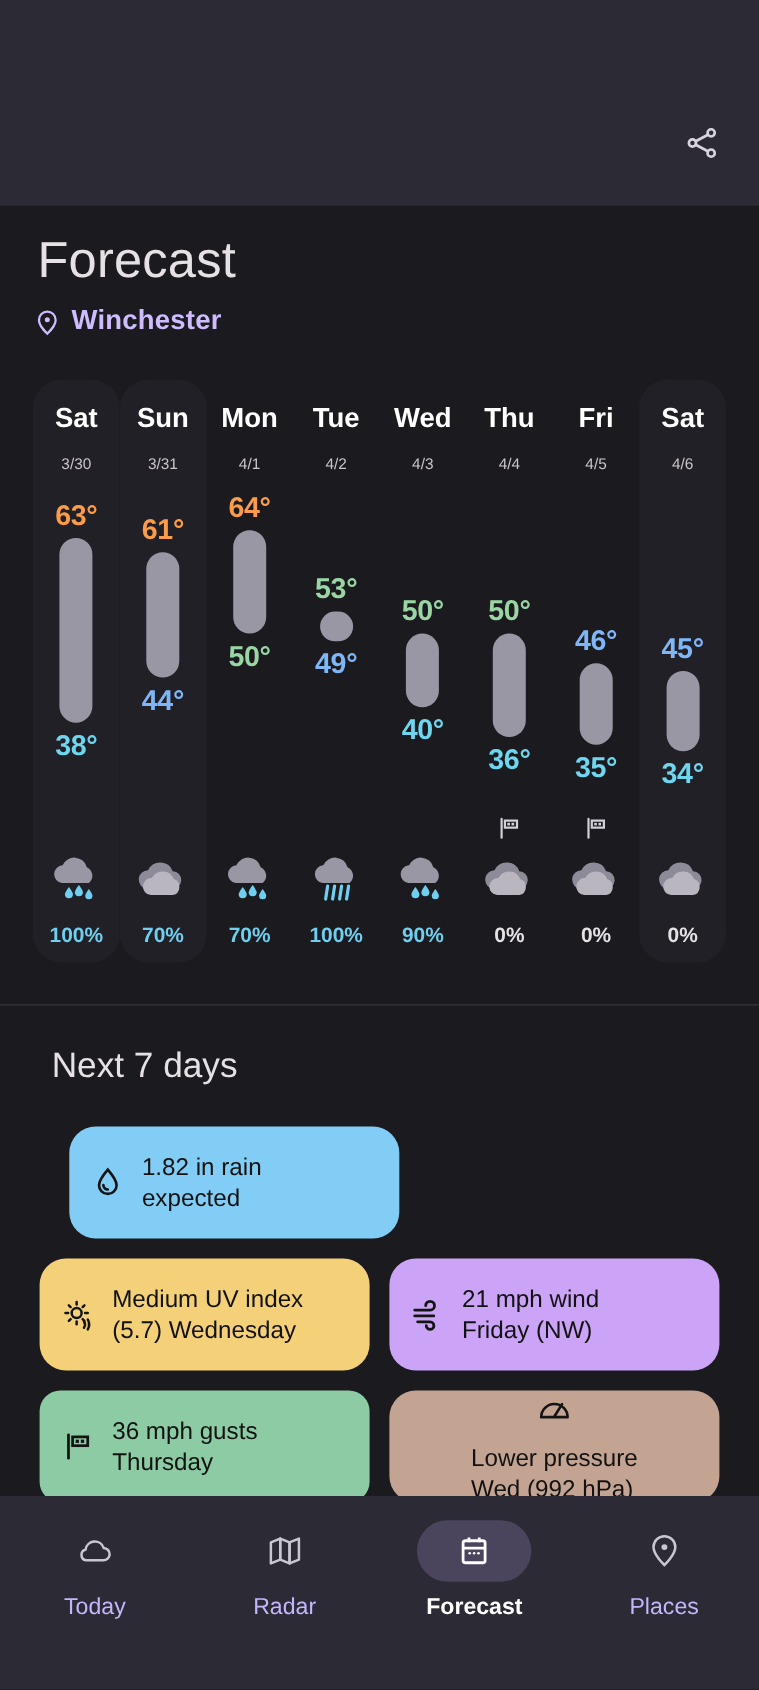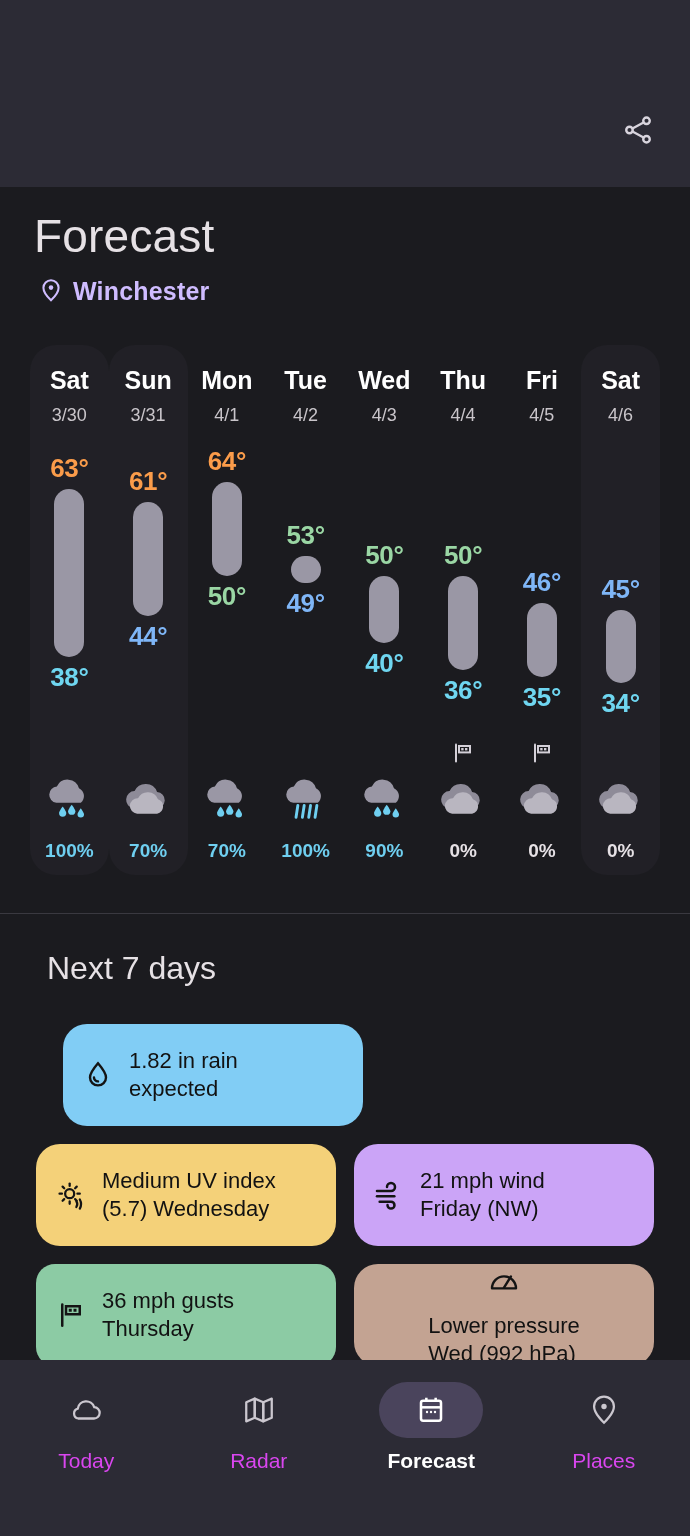--- a/index.html
+++ b/index.html
@@ -22,22 +22,22 @@
     display: flex; align-items: center; justify-content: center;
   }
 
   
   .header { position: absolute; left: 0; top: 187px; width: 690px; }
   .page-title {
     font-size: 46px; font-weight: 400; color: #e6e1e5;
     padding: 22px 0 0 34px; letter-spacing: .2px;
   }
   .loc-row {
-    display: flex; align-items: flex-start; gap: 9px;
-    padding: 14px 0 0 38px;
+    display: flex; align-items: flex-end; gap: 9px;
+    padding: 14px 0 0 30px;
   }
   .loc-name { font-size: 25px; font-weight: 700; color: #cfbcff; letter-spacing: .2px; }
 
   
   .strip {
     position: absolute; left: 30px; top: 345px;
     width: 630px; height: 530px;
     display: flex;
   }
   .daycol {
@@ -45,22 +45,22 @@
     width: 78.75px; height: 530px;
     border-radius: 26px;
   }
   .daycol.weekend { background: #212026; }
 
   .dow {
     position: absolute; top: 21px; left: 0; width: 100%;
     text-align: center; font-size: 25px; font-weight: 700; color: #ffffff;
   }
   .date {
-    position: absolute; top: 60px; left: 0; width: 100%;
-    text-align: center; font-size: 18px; color: #c9c5ca;
+    position: absolute; top: 68px; left: 0; width: 100%;
+    text-align: center; font-size: 14px; color: #c9c5ca;
   }
 
   
   .tbar-wrap { position: absolute; left: 0; width: 100%; }
   .thigh, .tlow {
     position: absolute; left: 0; width: 100%; text-align: center;
     font-size: 26px; font-weight: 700; letter-spacing: -.3px;
   }
   .thigh { bottom: 100%; padding-bottom: 5px; }
   .tlow  { top: 100%; padding-top: 5px; }
@@ -121,21 +121,21 @@
   }
   .navitem {
     flex: 1; display: flex; flex-direction: column;
     align-items: center; gap: 11px;
   }
   .navpill {
     width: 104px; height: 56px; border-radius: 28px;
     display: flex; align-items: center; justify-content: center;
   }
   .navitem.active .navpill { background: #4a445c; }
-  .navlabel { font-size: 21px; color: #d946ef; }
+  .navlabel { font-size: 21px; color: #c4b5fd; }
   .navitem.active .navlabel { color: #ffffff; font-weight: 700; }
 </style>
 </head>
 <body>
 
 <div id="app">
 
   <div class="topbar">
     <div class="share-btn">
       <svg width="34" height="34" viewBox="0 0 24 24" fill="none" stroke="#d8d4dd" stroke-width="1.7" stroke-linecap="round">

